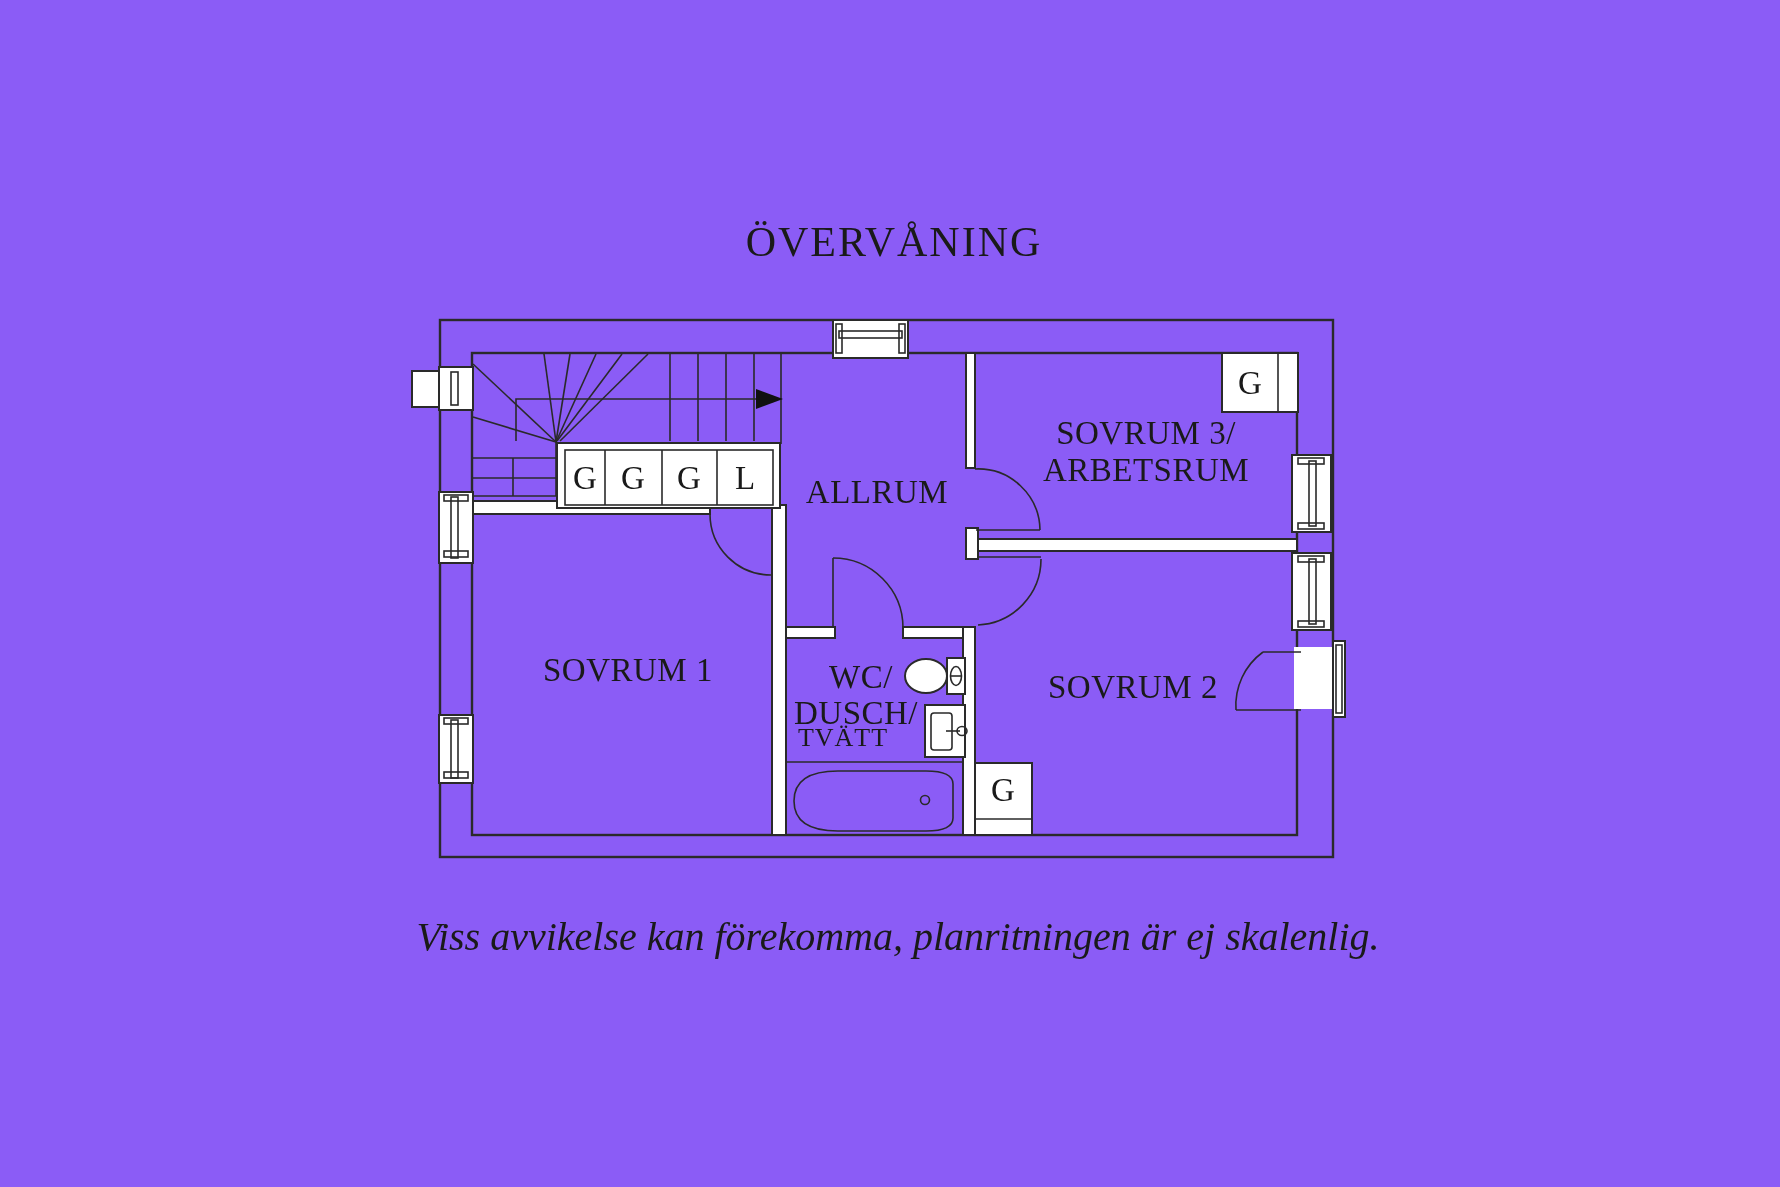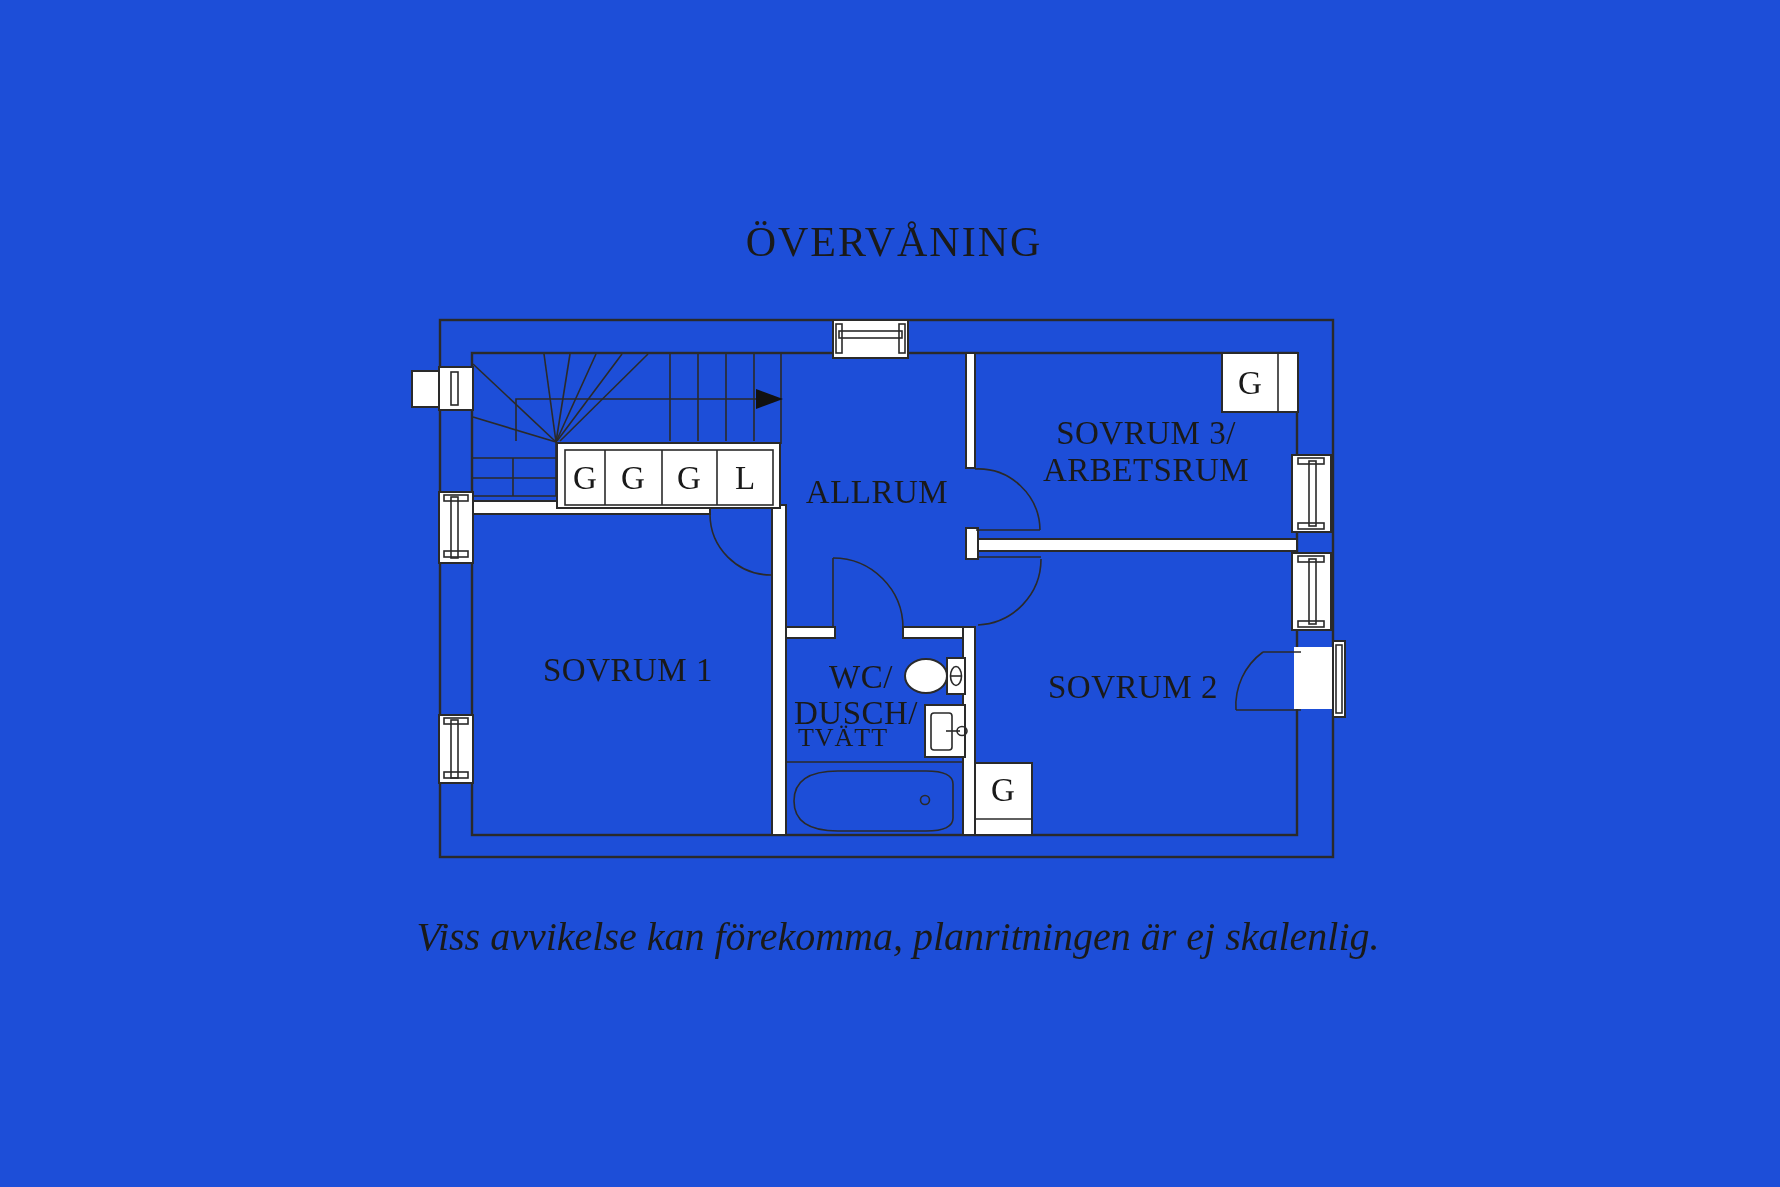--- a/index.html
+++ b/index.html
@@ -1,16 +1,16 @@
 <!DOCTYPE html>
 <html><head>
 <meta charset="utf-8">
 <style>
   html,body{margin:0;padding:0;background:#ffffff;}
-  .canvas{position:relative;width:1780px;height:1187px;background:#1d4ed8;overflow:hidden;
+  .canvas{position:relative;width:1780px;height:1187px;background:#8b5cf6;overflow:hidden;
           font-family:"Liberation Serif", serif;}
   svg{position:absolute;left:0;top:0;}
   .wall-line{fill:none;stroke:#2a2a2a;stroke-width:2.4;}
   .wall{fill:#ffffff;stroke:#2a2a2a;stroke-width:2;}
   .thin{fill:none;stroke:#2a2a2a;stroke-width:1.6;}
   .fix{fill:#ffffff;stroke:#2a2a2a;stroke-width:2;}
   .punch{fill:#ffffff;stroke:none;}
   .arrow{fill:#111111;stroke:none;}
   text{fill:#1a1a1a;}
   .title-label{font-size:42px;letter-spacing:2px;}

